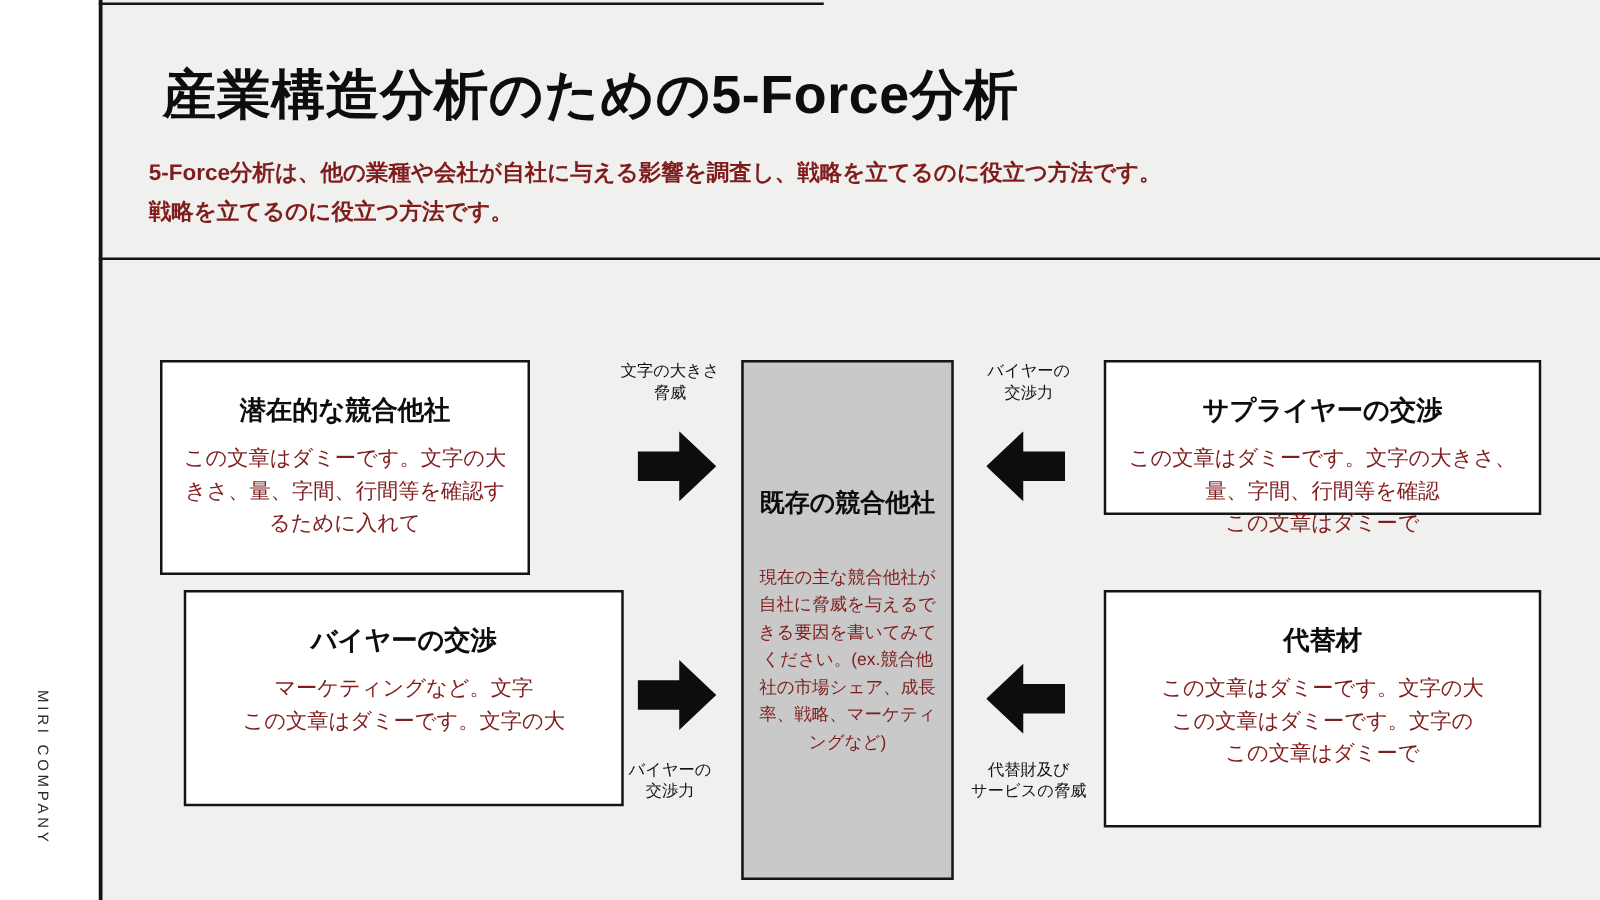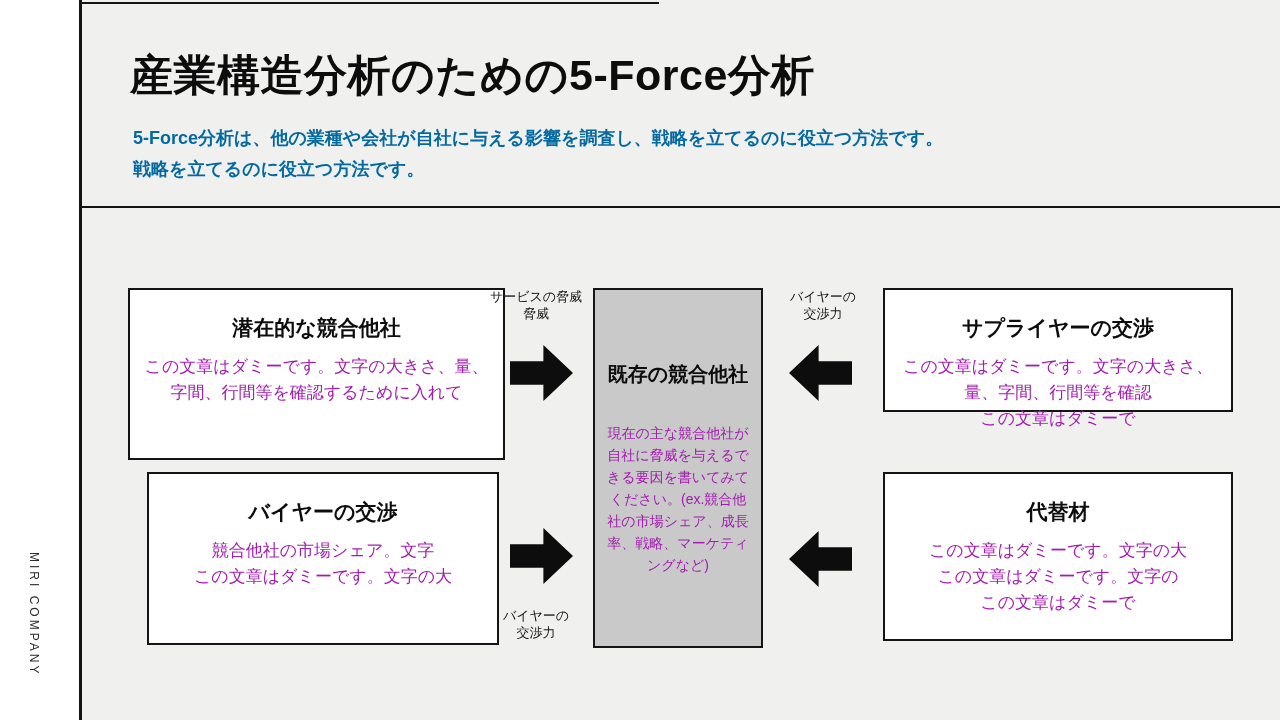--- a/index.html
+++ b/index.html
@@ -64,54 +64,54 @@
     position: absolute;
     left: 130px; top: 47px;
     font-size: 43px;
     font-weight: 900;
     color: #0d0d0d;
     letter-spacing: 0.5px;
     white-space: nowrap;
   }
   .subtitle {
     position: absolute;
-    left: 133px; top: 123px;
+    left: 119px; top: 123px;
     font-size: 18px;
     font-weight: 700;
     line-height: 31px;
-    color: #0369a1;
+    color: #7f1d1d;
   }
   
   .dbox {
     position: absolute;
     background: #ffffff;
     border: 2px solid #141414;
     text-align: center;
   }
   .dbox .box-title {
     display: block;
     font-size: 21px;
     font-weight: 800;
     margin-top: 24px;
     margin-bottom: 12px;
     color: #0d0d0d;
   }
   .dbox .box-body {
     font-size: 17px;
     line-height: 26px;
-    color: #a21caf;
+    color: #7f1d1d;
     padding: 0 14px;
   }
   .bline { display: block; }
-  .box-top-left     { left: 128px; top: 288px; width: 377px; height: 172px; }
+  .box-top-left     { left: 128px; top: 288px; width: 296px; height: 172px; }
   .box-bottom-left  { left: 128px; top: 472px; width: 352px; height: 173px; margin-left: 19px; }
   .box-top-right    { left: 883px; top: 288px; width: 350px; height: 124px; }
-  .box-bottom-right { left: 883px; top: 472px; width: 350px; height: 169px; }
+  .box-bottom-right { left: 883px; top: 472px; width: 350px; height: 190px; }
   .box-center {
-    left: 593px; top: 288px; width: 170px; height: 360px;
+    left: 593px; top: 288px; width: 170px; height: 416px;
     background: #c9c9c9;
     display: flex;
     flex-direction: column;
     justify-content: center;
     gap: 24px;
   }
   .box-center .box-title {
     margin: 0 0 10px 0;
     font-size: 20px;
   }
@@ -171,21 +171,21 @@
   <div class="dbox box-top-left">
     <span class="box-title">潜在的な競合他社</span>
     <div class="box-body">
       <span class="bline">この文章はダミーです。文字の大きさ、量、字間、行間等を確認するために入れて</span>
     </div>
   </div>
 
   <div class="dbox box-bottom-left">
     <span class="box-title">バイヤーの交渉</span>
     <div class="box-body">
-      <span class="bline">競合他社の市場シェア。文字</span>
+      <span class="bline">マーケティングなど。文字</span>
       <span class="bline">この文章はダミーです。文字の大</span>
     </div>
   </div>
 
   <div class="dbox box-center">
     <span class="box-title">既存の競合他社</span>
     <div class="box-body">
       <span class="bline">現在の主な競合他社が自社に脅威を与えるできる要因を書いてみてください。(ex.競合他社の市場シェア、成長率、戦略、マーケティングなど)</span>
     </div>
   </div>
@@ -206,25 +206,29 @@
       <span class="bline">この文章はダミーで</span>
     </div>
   </div>
 
   <div class="arrow arrow-right arrow-tl"></div>
   <div class="arrow arrow-left  arrow-tr"></div>
   <div class="arrow arrow-right arrow-bl"></div>
   <div class="arrow arrow-left  arrow-br"></div>
 
   <div class="alabel alabel-tl">
-    <span class="bline">サービスの脅威</span>
+    <span class="bline">文字の大きさ</span>
     <span class="bline">脅威</span>
   </div>
   <div class="alabel alabel-tr">
     <span class="bline">バイヤーの</span>
     <span class="bline">交渉力</span>
   </div>
   <div class="alabel alabel-bl">
     <span class="bline">バイヤーの</span>
     <span class="bline">交渉力</span>
   </div>
+  <div class="alabel alabel-br">
+    <span class="bline">代替財及び</span>
+    <span class="bline">サービスの脅威</span>
+  </div>
 
 </div>
 
 </body></html>

